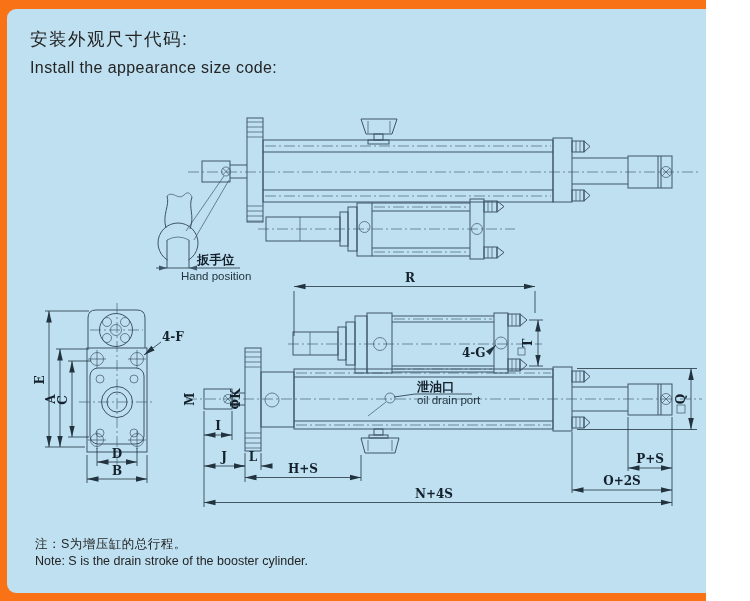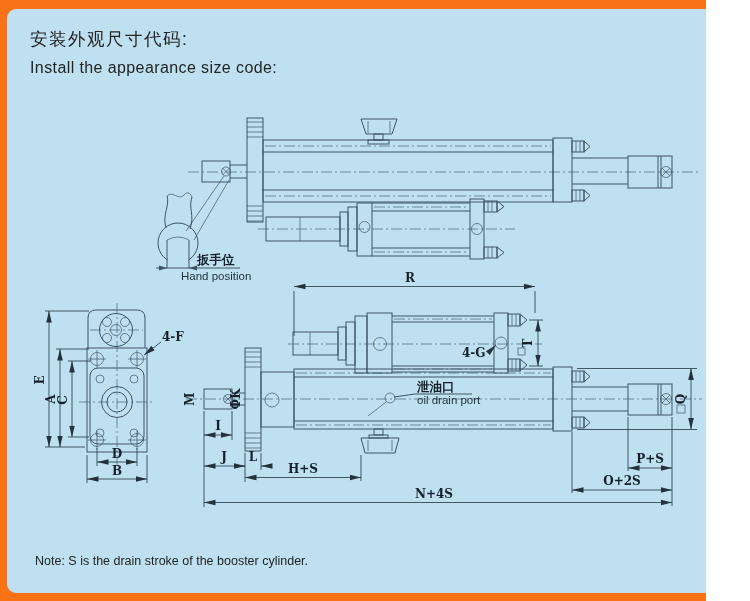--- a/index.html
+++ b/index.html
@@ -270,14 +270,15 @@
 
       <path class="dm" d="M572,432 V493"></path>
       <line class="dm" x1="572" y1="490" x2="672" y2="490" marker-start="url(#aE)" marker-end="url(#aE)"></line>
       <text class="dt" x="622" y="485" text-anchor="middle">O+2S</text>
 
       <line class="dm" x1="204" y1="502.5" x2="672" y2="502.5" marker-start="url(#aE)" marker-end="url(#aE)"></line>
       <text class="dt" x="434" y="498" text-anchor="middle">N+4S</text>
     </g>
   </svg>
 
+  <div class="n-zh">注：S为增压缸的总行程。</div>
   <div class="n-en">Note: S is the drain stroke of the booster cylinder.</div>
 </div>
 
 </body></html>

